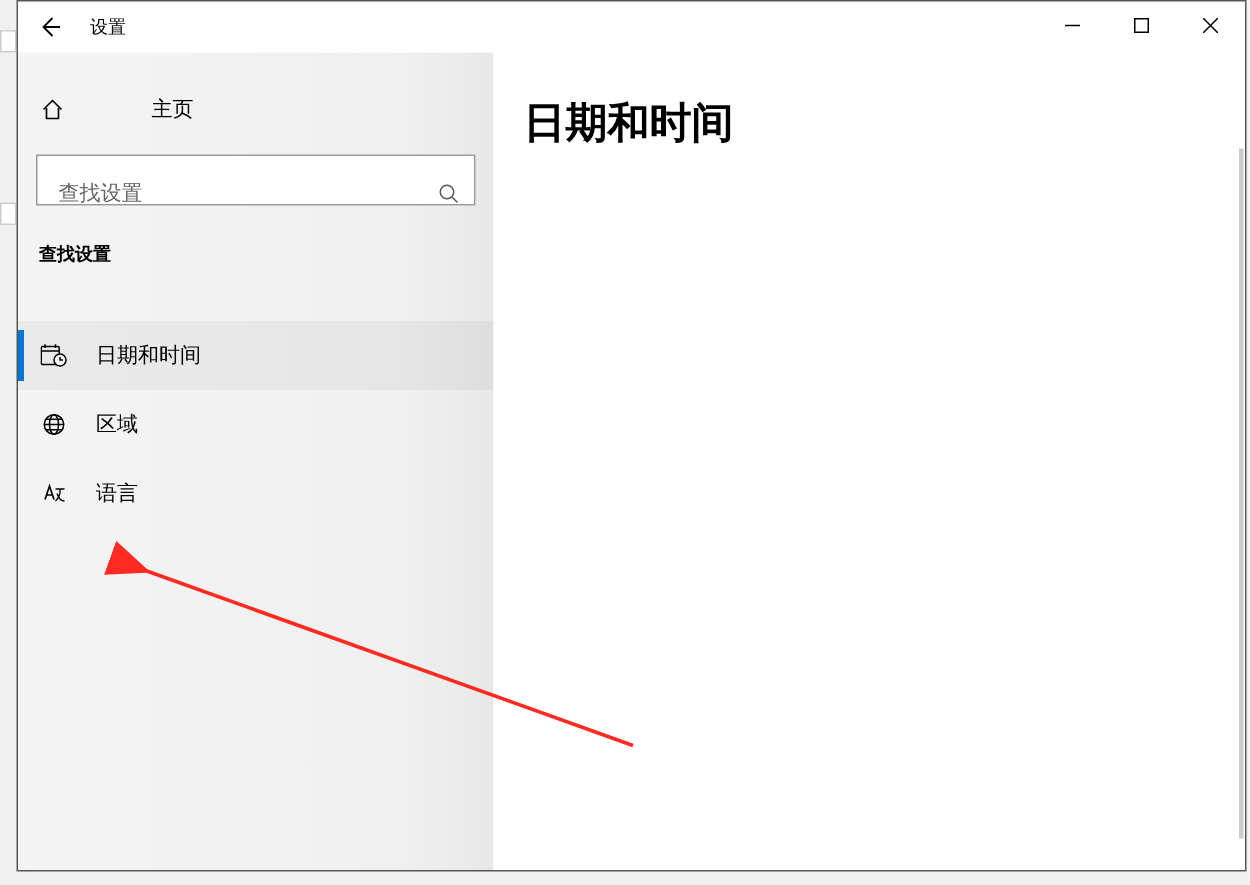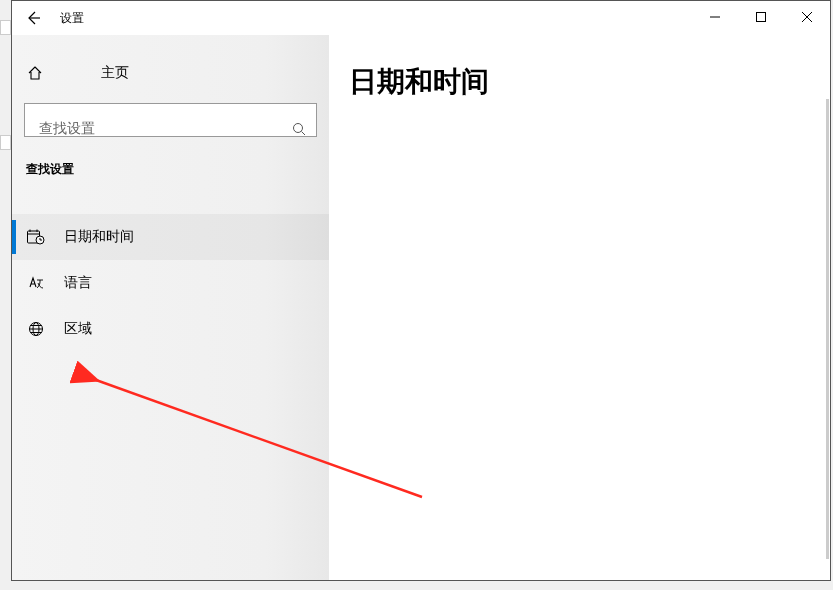--- a/index.html
+++ b/index.html
@@ -181,35 +181,35 @@
               <path d="M0.5 5 H12.5 M3 0.5 V3 M10 0.5 V3" stroke="#000"></path>
               <circle cx="13" cy="11" r="4" stroke="#000" fill="#f4f4f4"></circle>
               <path d="M13 9 V11 H15" stroke="#000" fill="none"></path>
             </svg>
           </span>
         <span class="lbl">日期和时间</span>
       </div>
       <div class="nav-item">
         <span class="icon-wrap">
             <svg width="16" height="16" viewBox="0 0 16 16">
-              <path d="M2 12 L5 3 L8 12 M3 9 H7" stroke="#000" fill="none" stroke-width="1.1"></path>
-              <path d="M9 5 H15 M12 5 V7 C12 10 10 12 9 13 M10 8 C11 11 13 13 15 13" stroke="#000" fill="none" stroke-width="0.9"></path>
-            </svg>
-          </span>
-        <span class="lbl">语言</span>
-      </div>
-      <div class="nav-item">
-        <span class="icon-wrap">
-            <svg width="16" height="16" viewBox="0 0 16 16">
               <circle cx="8" cy="8" r="6.5" stroke="#000" fill="none"></circle>
               <ellipse cx="8" cy="8" rx="3" ry="6.5" stroke="#000" fill="none"></ellipse>
               <path d="M1.5 8 H14.5 M2.5 4.5 H13.5 M2.5 11.5 H13.5" stroke="#000"></path>
             </svg>
           </span>
         <span class="lbl">区域</span>
+      </div>
+      <div class="nav-item">
+        <span class="icon-wrap">
+            <svg width="16" height="16" viewBox="0 0 16 16">
+              <path d="M2 12 L5 3 L8 12 M3 9 H7" stroke="#000" fill="none" stroke-width="1.1"></path>
+              <path d="M9 5 H15 M12 5 V7 C12 10 10 12 9 13 M10 8 C11 11 13 13 15 13" stroke="#000" fill="none" stroke-width="0.9"></path>
+            </svg>
+          </span>
+        <span class="lbl">语言</span>
       </div>
     </div>
 
     <div class="content">
       <h1 class="page-title">日期和时间</h1>
     </div>
 
     <div class="scrollbar-track"></div>
 
     <svg class="annotation-arrow" viewBox="0 0 820 581">

